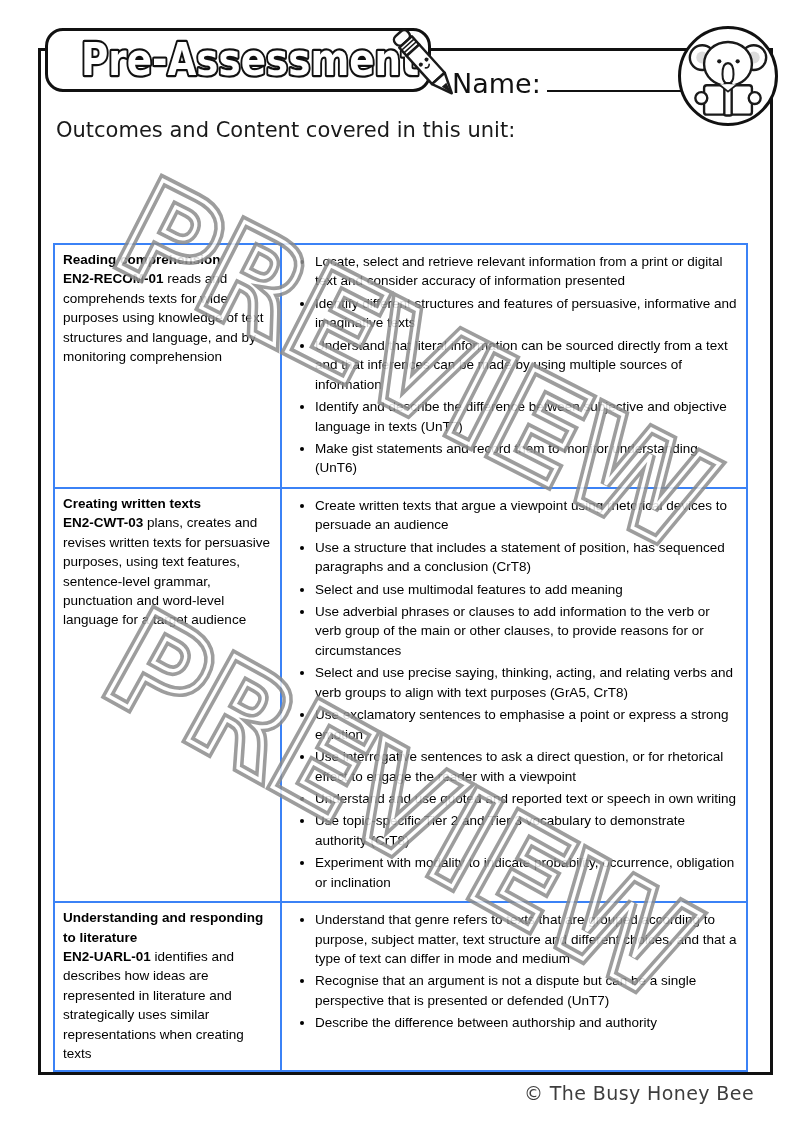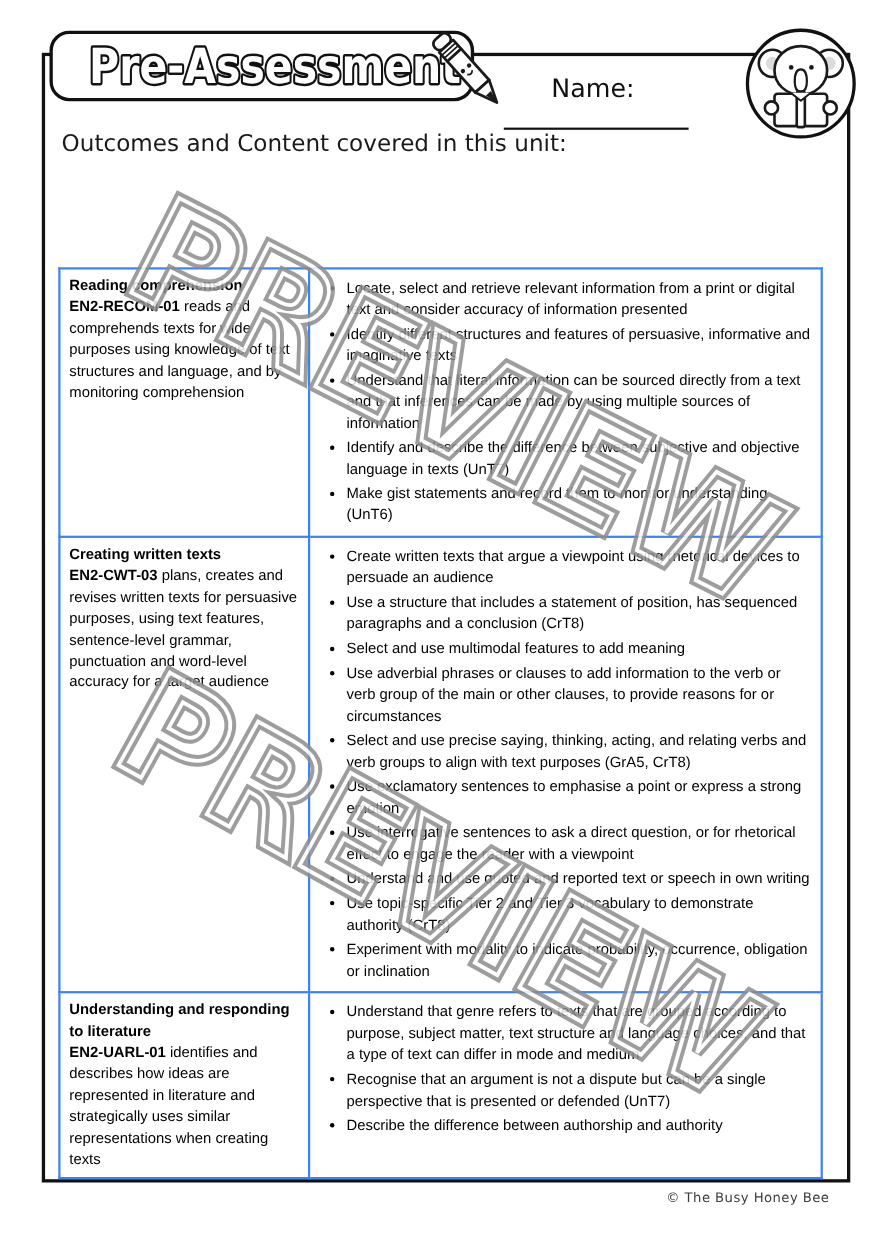--- a/index.html
+++ b/index.html
@@ -21,21 +21,21 @@
   .pencil-wrap{position:absolute;left:388px;top:22px;width:78px;height:96px;z-index:4;}
   
   .koala-badge{
     position:absolute;left:678px;top:26px;width:100px;height:100px;border-radius:50%;
     background:#fff;border:3.5px solid #111;box-sizing:border-box;z-index:4;overflow:hidden;
     display:flex;align-items:center;justify-content:center;
   }
   
   .name-row{
     position:absolute;left:452px;top:68px;z-index:3;font-family:"DejaVu Sans",sans-serif;
-    font-size:23px;color:#111;display:flex;align-items:center;flex-direction:column;
+    font-size:27px;color:#111;display:flex;align-items:flex-start;
   }
   .name-line{display:inline-block;width:168px;border-bottom:2.5px solid #111;height:22px;margin-left:6px;}
   
   .titles{position:absolute;left:56px;top:100px;z-index:2;width:660px;}
   .doc-title{font-family:"DejaVu Sans",sans-serif;font-weight:bold;font-size:23px;margin:0 0 13px 0;letter-spacing:0.2px;}
   .intro{font-family:"DejaVu Sans",sans-serif;font-weight:normal;font-size:21px;margin:18px 0 10px 0;color:#1a1a1a;}
   
   .outcomes-table{
     position:absolute;left:53px;top:243px;width:695px;z-index:2;
     border-collapse:collapse;table-layout:fixed;background:transparent;
@@ -49,21 +49,21 @@
   .outcome-code{font-weight:bold;}
   .content-cell ul{margin:2px 0 0 0;padding-left:25px;}
   .content-cell li{margin:0 0 3px 0;}
   
   .watermark{position:absolute;z-index:5;pointer-events:none;opacity:0.85;}
   .wm1{left:30px;top:140px;}
   .wm2{left:15px;top:580px;}
   
   .footer-credit{
     position:absolute;right:40px;top:1082px;z-index:2;
-    font-family:"DejaVu Sans",sans-serif;font-size:12px;color:#3d3d3d;letter-spacing:0.4px;
+    font-family:"DejaVu Sans",sans-serif;font-size:19px;color:#3d3d3d;letter-spacing:0.4px;
   }
 </style>
 </head>
 <body>
 
 <div class="page-border"></div>
 
 <div class="banner">
   <svg width="374" height="58" viewBox="0 0 374 58" style="overflow:visible">
     <text x="185" y="44" text-anchor="middle" textLength="338" lengthAdjust="spacingAndGlyphs" font-family="DejaVu Sans, sans-serif" font-weight="bold" font-size="44" fill="#ffffff" stroke="#111111" stroke-width="4.5" paint-order="stroke" stroke-linejoin="round">Pre-Assessment</text>
@@ -130,21 +130,21 @@
           <li>Identify different structures and features of persuasive, informative and imaginative texts</li>
           <li>Understand that literal information can be sourced directly from a text and that inferences can be made by using multiple sources of information</li>
           <li>Identify and describe the difference between subjective and objective language in texts (UnT7)</li>
           <li>Make gist statements and record them to monitor understanding (UnT6)</li>
         </ul>
       </td>
     </tr>
     <tr style="height:389px;">
       <td class="col-outcome">
         <div class="outcome-title">Creating written texts</div>
-        <div><b class="outcome-code">EN2-CWT-03</b> <span>plans, creates and revises written texts for persuasive purposes, using text features, sentence-level grammar, punctuation and word-level accuracy for a target audience</span></div>
+        <div><b class="outcome-code">EN2-CWT-03</b> <span>plans, creates and revises written texts for persuasive purposes, using text features, sentence-level grammar, punctuation and word-level language for a target audience</span></div>
       </td>
       <td class="content-cell">
         <ul>
           <li>Create written texts that argue a viewpoint using rhetorical devices to persuade an audience</li>
           <li>Use a structure that includes a statement of position, has sequenced paragraphs and a conclusion (CrT8)</li>
           <li>Select and use multimodal features to add meaning</li>
           <li>Use adverbial phrases or clauses to add information to the verb or verb group of the main or other clauses, to provide reasons for or circumstances</li>
           <li>Select and use precise saying, thinking, acting, and relating verbs and verb groups to align with text purposes (GrA5, CrT8)</li>
           <li>Use exclamatory sentences to emphasise a point or express a strong emotion</li>
           <li>Use interrogative sentences to ask a direct question, or for rhetorical effect to engage the reader with a viewpoint</li>
@@ -154,21 +154,21 @@
         </ul>
       </td>
     </tr>
     <tr style="height:148px;">
       <td class="col-outcome">
         <div class="outcome-title">Understanding and responding to literature</div>
         <div><b class="outcome-code">EN2-UARL-01</b> <span>identifies and describes how ideas are represented in literature and strategically uses similar representations when creating texts</span></div>
       </td>
       <td class="content-cell">
         <ul>
-          <li>Understand that genre refers to texts that are grouped according to purpose, subject matter, text structure and language choices, and that a type of text can differ in mode and medium</li>
+          <li>Understand that genre refers to texts that are grouped according to purpose, subject matter, text structure and different choices, and that a type of text can differ in mode and medium</li>
           <li>Recognise that an argument is not a dispute but can be a single perspective that is presented or defended (UnT7)</li>
           <li>Describe the difference between authorship and authority</li>
         </ul>
       </td>
     </tr>
   </tbody>
 </table>
 
 <svg class="watermark wm1" width="770" height="450" viewBox="0 0 770 450">
   <g transform="translate(385,225) rotate(27)" font-family="DejaVu Sans, sans-serif" font-weight="bold" font-size="132" text-anchor="middle">

